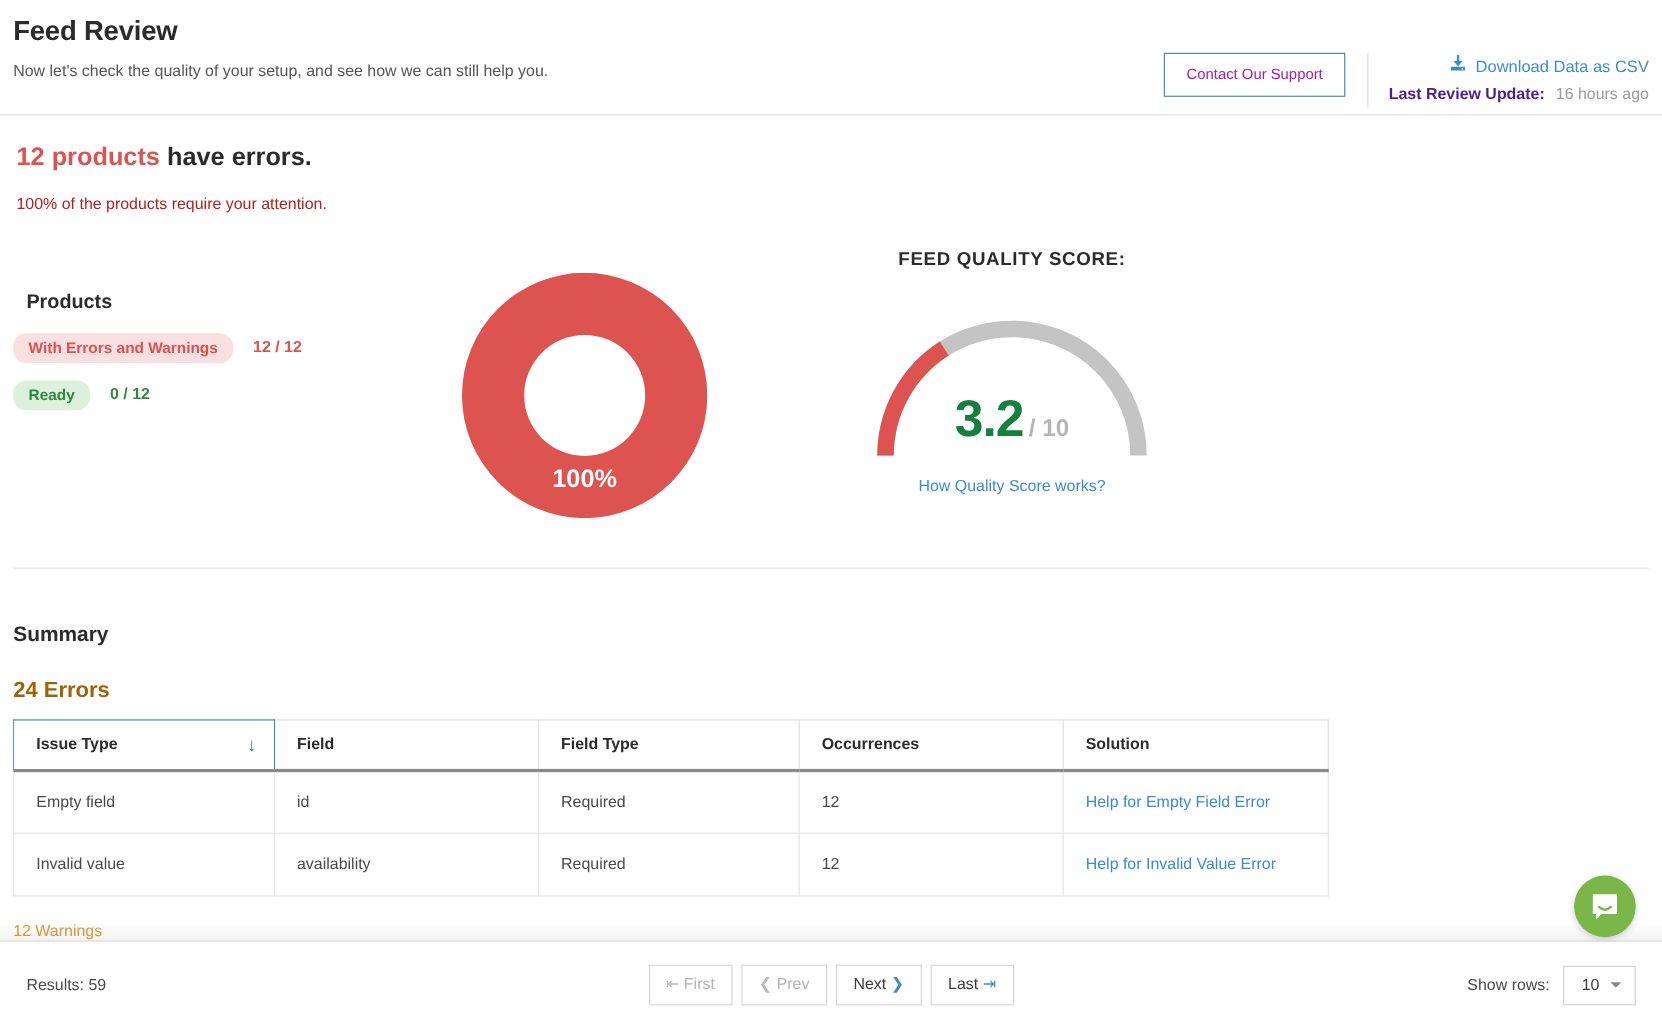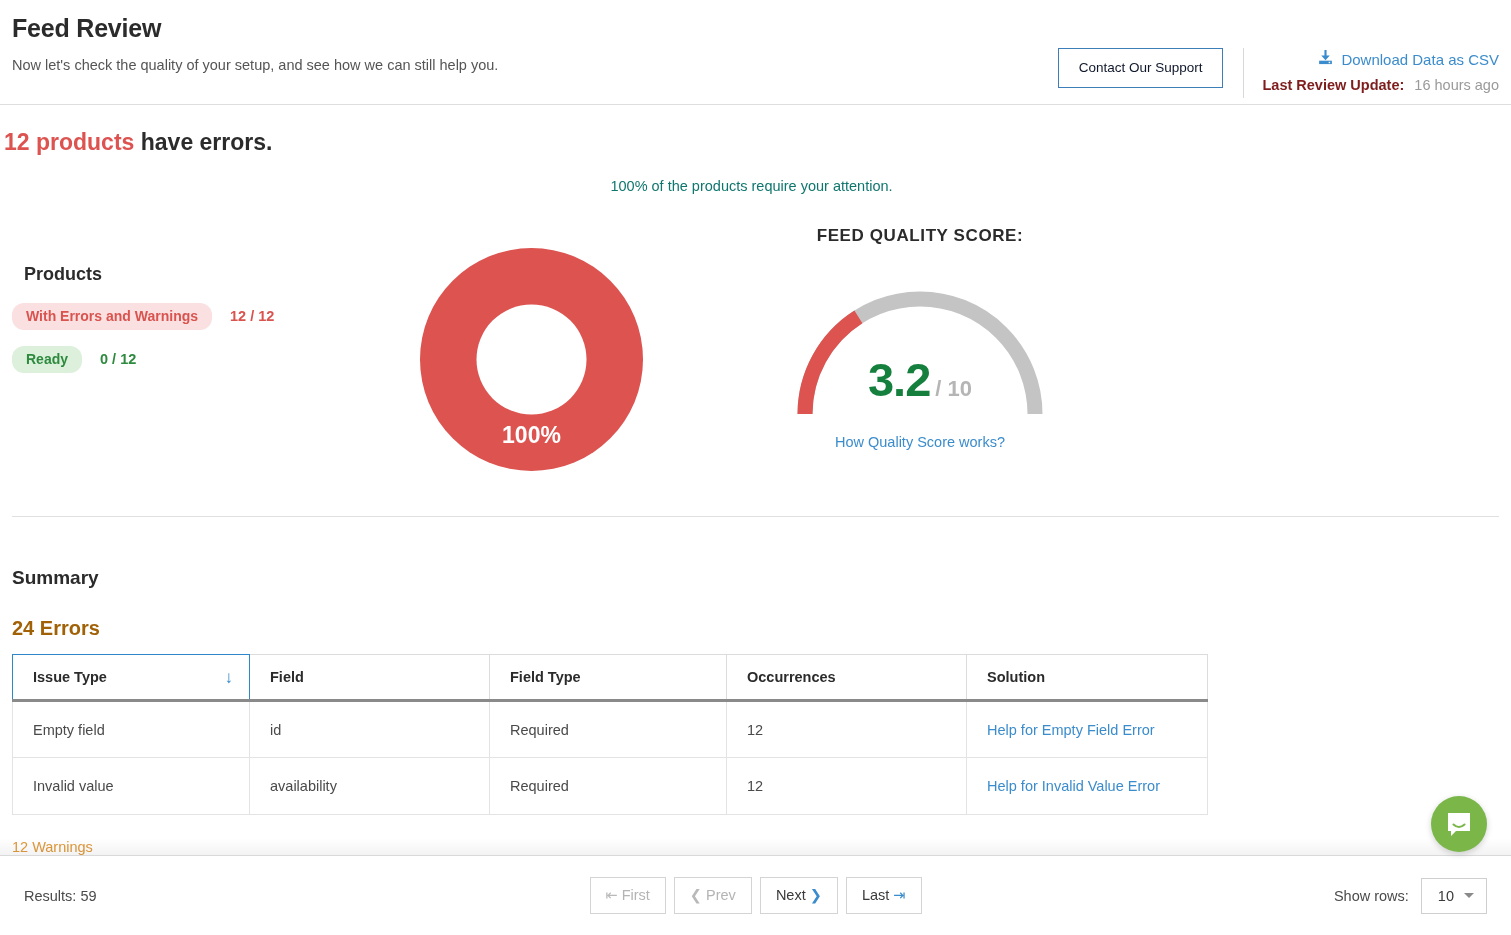--- a/index.html
+++ b/index.html
@@ -37,21 +37,21 @@
   }
   .header-right {
     position: absolute;
     right: 12px;
     top: 48px;
     display: flex;
     align-items: flex-start;
   }
   .support-btn {
     border: 1px solid #3b7eb8;
-    color: #0f172a;
+    color: #a21caf;
     background: #fff;
     font-size: 13.5px;
     padding: 12px 20px;
     line-height: 1;
     cursor: pointer;
     font-family: "Liberation Sans", sans-serif;
     white-space: nowrap;
   }
   .vdivider {
     width: 1px;
@@ -72,43 +72,42 @@
     font-size: 15px;
     text-decoration: none;
     cursor: pointer;
   }
   .dl-icon { display: block; }
   .review-line {
     font-size: 14.5px;
     text-align: right;
     white-space: nowrap;
   }
-  .review-label { color: #7f1d1d; font-weight: bold; }
+  .review-label { color: #4c1d95; font-weight: bold; }
   .review-value { color: #9a9a9a; margin-left: 6px; }
 
   .hr {
     border: 0;
     border-top: 1px solid #dedede;
     margin: 0;
   }
 
   
-  .errors-block { padding: 24px 12px 0 4px; }
+  .errors-block { padding: 24px 12px 0 15px; }
   .errors-head {
     font-size: 23px;
     font-weight: bold;
     color: #2b2b2b;
     margin: 0 0 22px 0;
   }
   .errors-head .count { color: #dc5350; }
   .errors-sub {
     font-size: 14.5px;
-    color: #0f766e;
+    color: #b91c1c;
     margin: 0;
-    text-align: center;
   }
 
   
   .stats-row {
     position: relative;
     height: 300px;
     margin-top: 22px;
   }
   .products-col {
     position: absolute;

